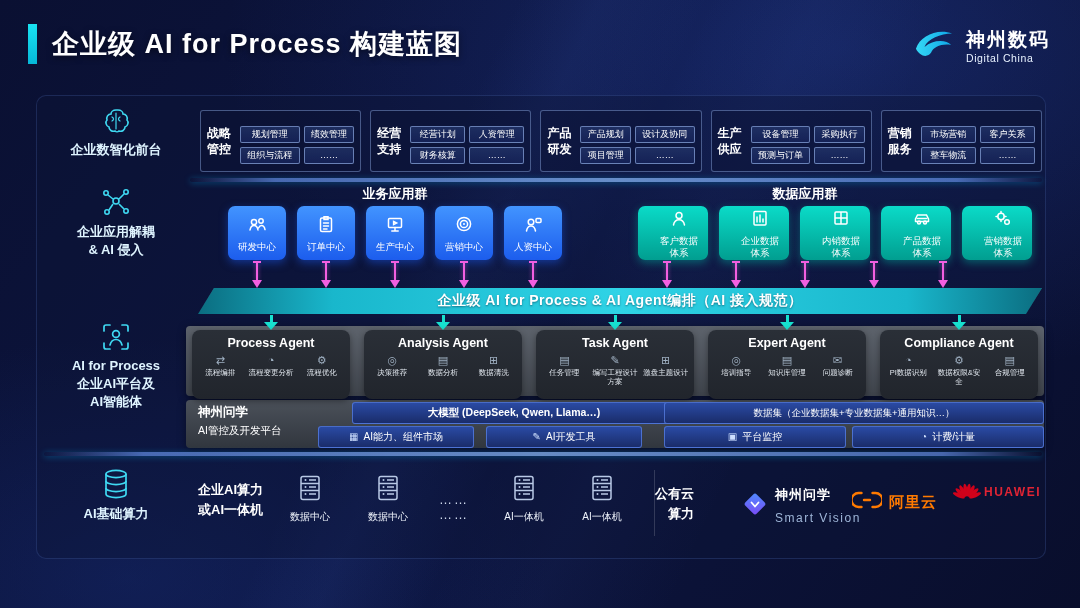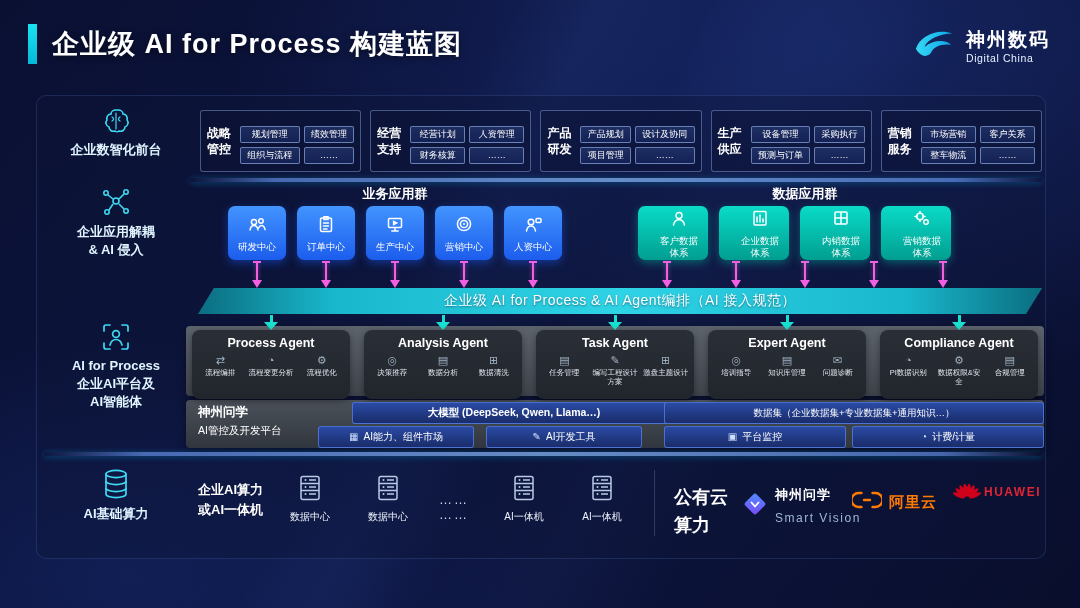--- a/index.html
+++ b/index.html
@@ -59,21 +59,21 @@
   .acell{width:58px;display:flex;justify-content:center;}
   .arr{width:2px;height:18px;background:#f25fe0;position:relative;box-shadow:0 0 4px rgba(240,90,220,.6);}
   .arr:before{content:'';position:absolute;top:-1px;left:-3px;width:8px;height:2px;background:#f25fe0;}
   .arr:after{content:'';position:absolute;left:-4px;top:100%;border:5px solid transparent;border-top:8px solid #f25fe0;}
 
   
   .orch{position:absolute;left:198px;top:288px;width:844px;height:26px;z-index:3;
     background:linear-gradient(90deg,#0b6d80,#19b7cc 16%,#2fd3e6 50%,#19b7cc 84%,#0b6d80),
                linear-gradient(180deg,rgba(255,255,255,.25),rgba(0,0,0,.15));
     clip-path:polygon(16px 0,100% 0,calc(100% - 16px) 100%,0 100%);
-    display:flex;align-items:center;justify-content:center;font-size:14px;font-weight:normal;letter-spacing:.5px;
+    display:flex;align-items:center;justify-content:center;font-size:14px;font-weight:bold;letter-spacing:.5px;
     text-shadow:0 1px 2px rgba(0,50,70,.55);}
 
   
   .tarrows{position:absolute;left:192px;top:315px;width:846px;display:flex;gap:14px;z-index:3;}
   .tcell{flex:1;display:flex;flex-direction:column;align-items:center;}
   .tstem{width:3px;height:7px;background:#17e0cf;}
   .thead{width:0;height:0;border:7px solid transparent;border-top:8px solid #17e0cf;}
 
   
   .slab{position:absolute;left:186px;width:858px;border-radius:4px;z-index:1;}
@@ -103,21 +103,21 @@
   .c4{left:664px;top:402px;width:378px;font-size:9.5px;}
   .c5{left:664px;top:426px;width:180px;}
   .c6{left:852px;top:426px;width:190px;}
 
   
   .complabel{position:absolute;left:198px;top:480px;font-size:13px;font-weight:bold;line-height:1.55;z-index:3;}
   .node{position:absolute;top:474px;width:72px;text-align:center;z-index:3;}
   .node .nl{font-size:10px;margin-top:4px;color:#eef3fb;}
   .dots{position:absolute;left:422px;top:492px;width:64px;text-align:center;font-size:13px;letter-spacing:2px;color:#cfd9ec;z-index:3;}
   .vdiv{position:absolute;top:470px;width:1px;height:66px;background:rgba(255,255,255,.16);z-index:3;}
-  .cloudlabel{position:absolute;left:674px;top:484px;width:56px;text-align:left;font-size:18px;font-weight:bold;line-height:1.55;z-index:3;}
+  .cloudlabel{position:absolute;left:638px;top:484px;width:56px;text-align:right;font-size:13px;font-weight:bold;line-height:1.55;z-index:3;}
   .partner{position:absolute;z-index:3;display:flex;align-items:center;gap:7px;}
   .p-sv{left:742px;top:486px;}
   .p-sv .pn{font-size:13px;font-weight:bold;letter-spacing:1px;}
   .p-sv .ps{font-size:12px;color:#9fb6d8;letter-spacing:1.5px;margin-top:7px;}
   .p-ali{left:852px;top:490px;}
   .p-ali .pn{font-size:15px;font-weight:bold;color:#ff7a00;letter-spacing:1px;}
   .p-hw{left:952px;top:480px;width:72px;flex-direction:row;gap:2px;}
   .p-hw .pn{font-size:12px;font-weight:bold;color:#e02434;letter-spacing:1.5px;}
 </style>
 </head>
@@ -311,20 +311,28 @@
     </div>
     <div class="appbox tealb">
       <span><svg width="20" height="20" viewBox="0 0 20 20" stroke="#fff" fill="none" stroke-width="1.5">
             <rect x="4" y="4" width="12" height="12" rx="1"></rect>
             <path d="M4 10h12M10 4v12"></path>
           </svg></span>
       <div class="al">内销数据体系</div>
     </div>
     <div class="appbox tealb">
       <span><svg width="20" height="20" viewBox="0 0 20 20" stroke="#fff" fill="none" stroke-width="1.5" stroke-linecap="round">
+            <path d="M3.5 13.5V11l2-4h9l2 4v2.5M3.5 13.5h13M5.5 10.5h9"></path>
+            <circle cx="7" cy="14.6" r="1.5"></circle>
+            <circle cx="13" cy="14.6" r="1.5"></circle>
+          </svg></span>
+      <div class="al">产品数据体系</div>
+    </div>
+    <div class="appbox tealb">
+      <span><svg width="20" height="20" viewBox="0 0 20 20" stroke="#fff" fill="none" stroke-width="1.5" stroke-linecap="round">
             <circle cx="8" cy="8.5" r="3.2"></circle>
             <circle cx="14" cy="14" r="2.3"></circle>
             <path d="M8 3.5v1.6M8 12v1.5M3 8.5h1.6M11.4 8.5H13"></path>
           </svg></span>
       <div class="al">营销数据体系</div>
     </div>
   </div>
 
   <div class="arrowrow a-biz">
     <div class="acell">

